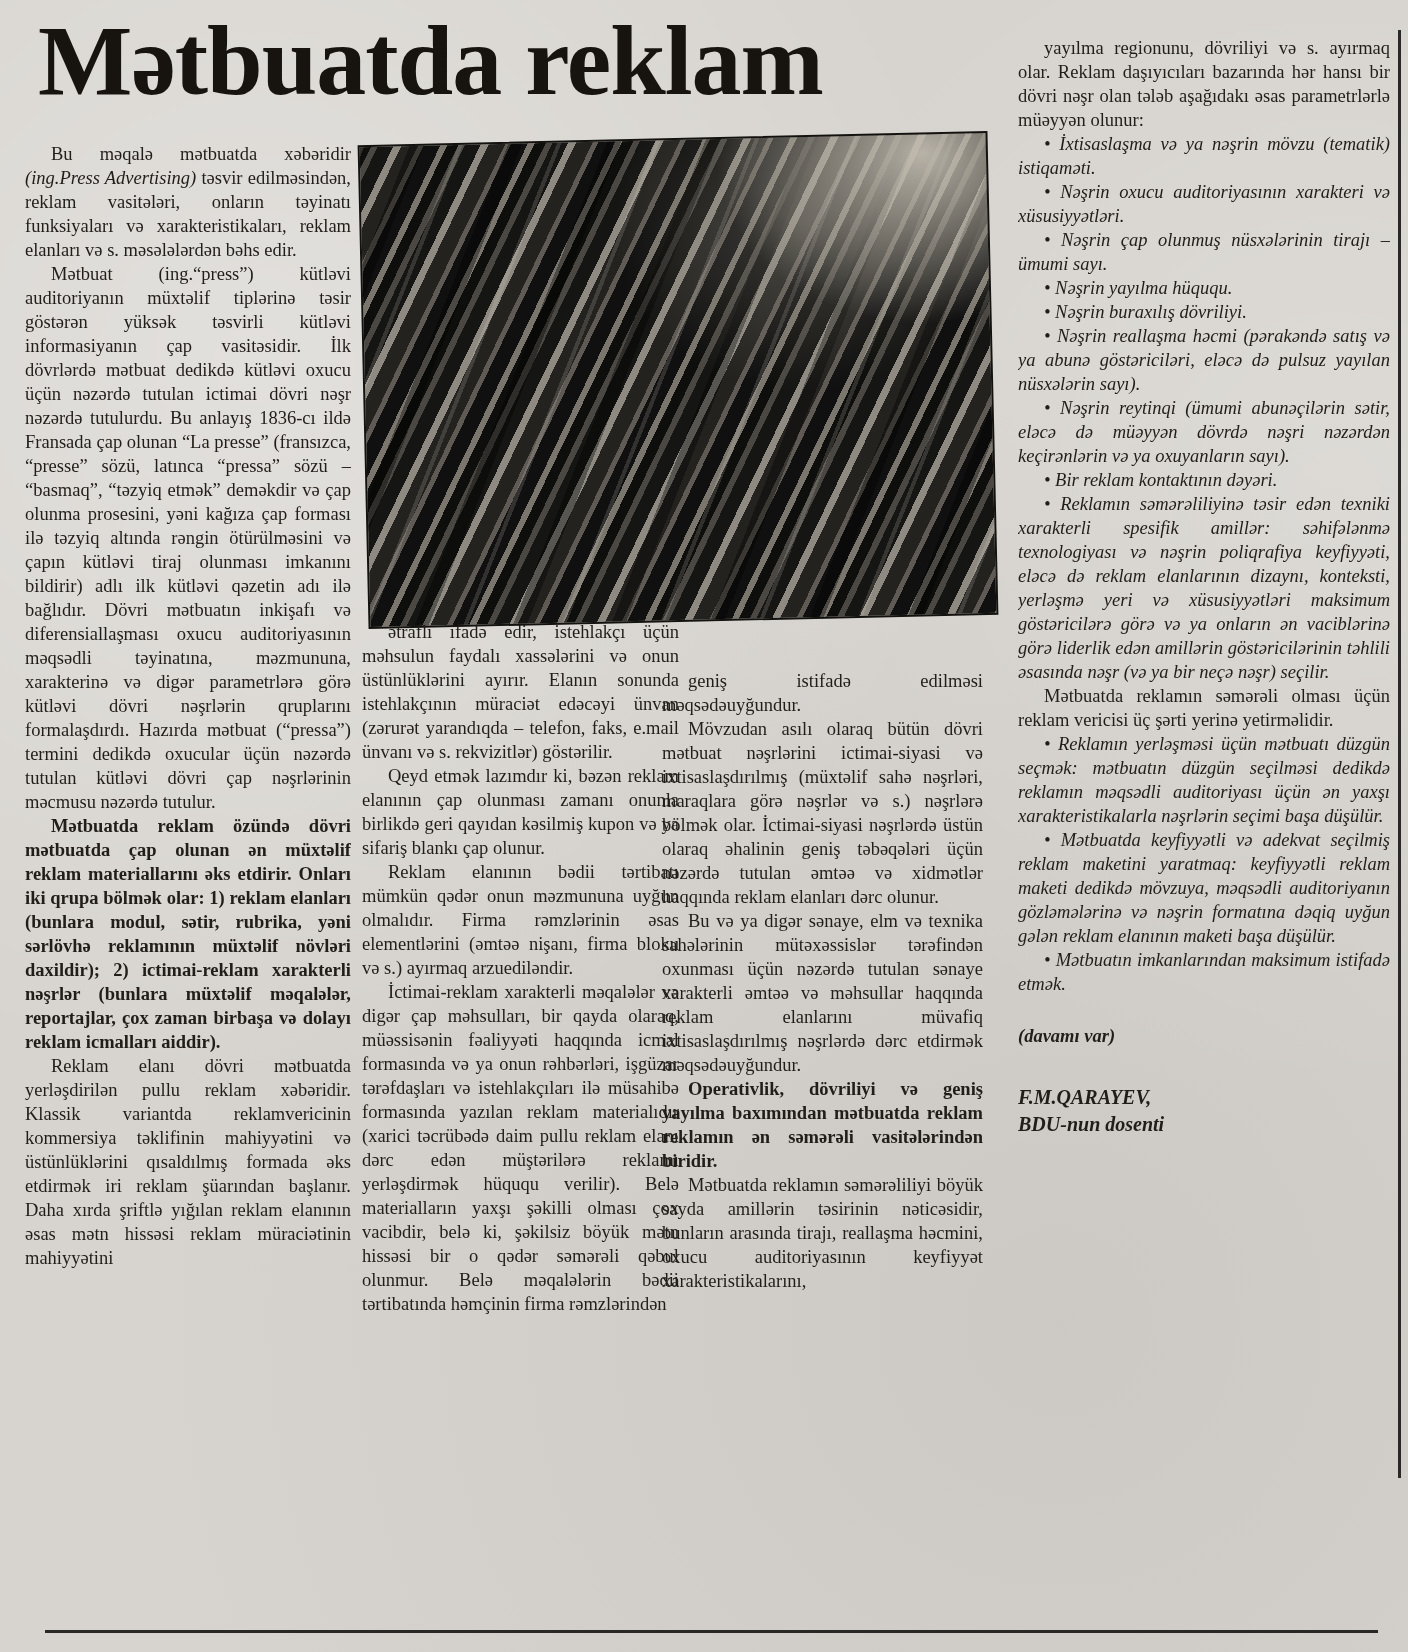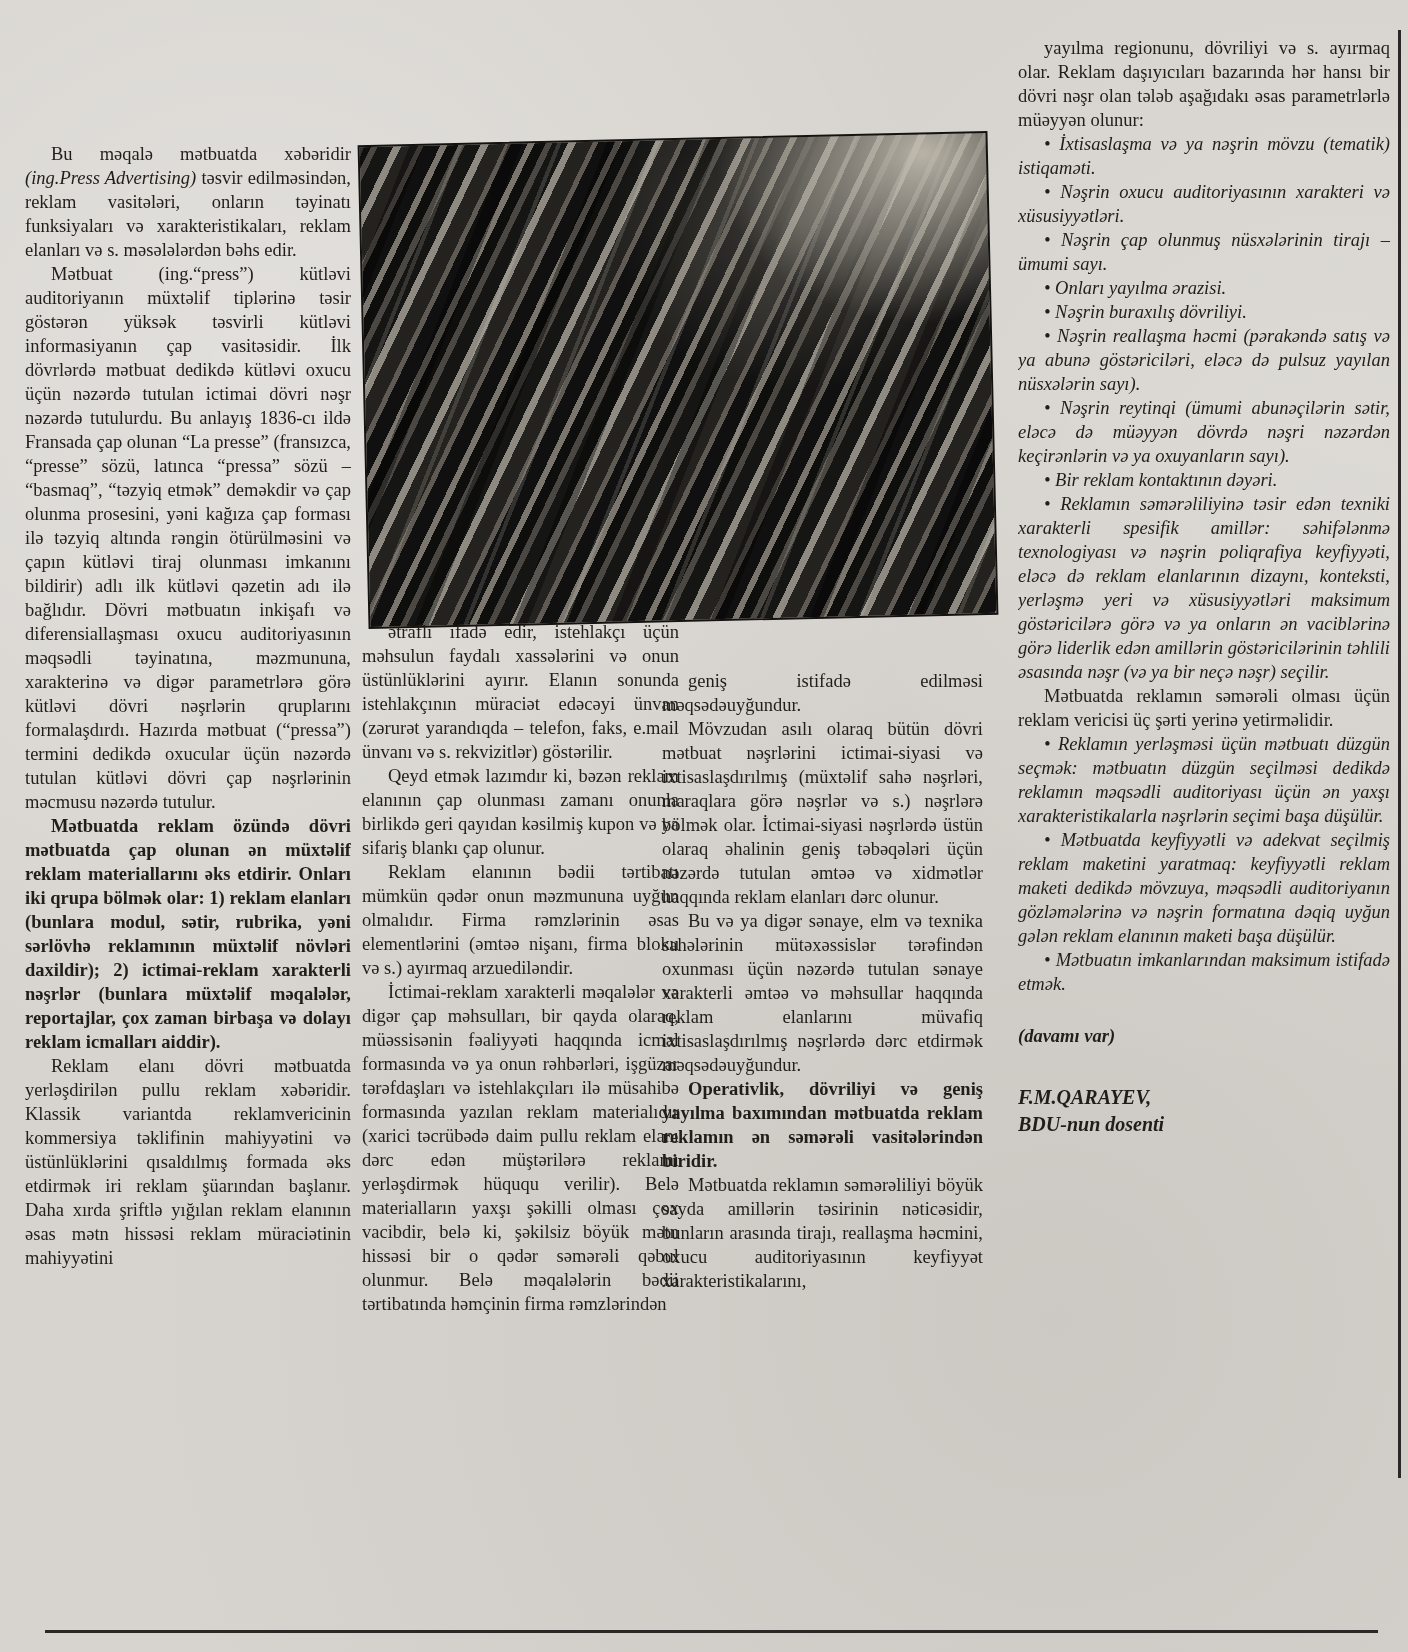--- a/index.html
+++ b/index.html
@@ -49,20 +49,21 @@
         #7a766d 72px, #7a766d 78px);
   }
   .rule-bottom{position:absolute;left:45px;top:1630px;width:1333px;height:3px;background:#2a2826;}
   .rule-right{position:absolute;left:1398px;top:30px;width:3px;height:1448px;background:#2a2826;}
 </style>
 </head>
 <body>
 
 <div class="page">
 
+  <h1 class="headline">Mətbuatda reklam</h1>
 
   <div class="photo"></div>
 
   <div class="col col1">
     <p><span>Bu məqalə mətbuatda xəbəridir </span><span class="it">(ing.Press Advertising)</span><span> təsvir edilməsindən, reklam vasitələri, onların təyinatı funksiyaları və xarakteristikaları, reklam elanları və s. məsələlərdən bəhs edir.</span></p>
     <p>Mətbuat (ing.“press”) kütləvi auditoriyanın müxtəlif tiplərinə təsir göstərən yüksək təsvirli kütləvi informasiyanın çap vasitəsidir. İlk dövrlərdə mətbuat dedikdə kütləvi oxucu üçün nəzərdə tutulan ictimai dövri nəşr nəzərdə tutulurdu. Bu anlayış 1836-cı ildə Fransada çap olunan “La presse” (fransızca, “presse” sözü, latınca “pressa” sözü – “basmaq”, “təzyiq etmək” deməkdir və çap olunma prosesini, yəni kağıza çap forması ilə təzyiq altında rəngin ötürülməsini və çapın kütləvi tiraj olunması imkanını bildirir) adlı ilk kütləvi qəzetin adı ilə bağlıdır. Dövri mətbuatın inkişafı və diferensiallaşması oxucu auditoriyasının məqsədli təyinatına, məzmununa, xarakterinə və digər parametrlərə görə kütləvi dövri nəşrlərin qruplarını formalaşdırdı. Hazırda mətbuat (“pressa”) termini dedikdə oxucular üçün nəzərdə tutulan kütləvi dövri çap nəşrlərinin məcmusu nəzərdə tutulur.</p>
     <p class="bold">Mətbuatda reklam özündə dövri mətbuatda çap olunan ən müxtəlif reklam materiallarını əks etdirir. Onları iki qrupa bölmək olar: 1) reklam elanları (bunlara modul, sətir, rubrika, yəni sərlövhə reklamının müxtəlif növləri daxildir); 2) ictimai-reklam xarakterli nəşrlər (bunlara müxtəlif məqalələr, reportajlar, çox zaman birbaşa və dolayı reklam icmalları aiddir).</p>
     <p>Reklam elanı dövri mətbuatda yerləşdirilən pullu reklam xəbəridir. Klassik variantda reklamvericinin kommersiya təklifinin mahiyyətini və üstünlüklərini qısaldılmış formada əks etdirmək iri reklam şüarından başlanır. Daha xırda şriftlə yığılan reklam elanının əsas mətn hissəsi reklam müraciətinin mahiyyətini</p>
   </div>
 
@@ -79,21 +80,21 @@
     <p>Bu və ya digər sənaye, elm və texnika sahələrinin mütəxəssislər tərəfindən oxunması üçün nəzərdə tutulan sənaye xarakterli əmtəə və məhsullar haqqında reklam elanlarını müvafiq ixtisaslaşdırılmış nəşrlərdə dərc etdirmək məqsədəuyğundur.</p>
     <p class="bold">Operativlik, dövriliyi və geniş yayılma baxımından mətbuatda reklam reklamın ən səmərəli vasitələrindən biridir.</p>
     <p>Mətbuatda reklamın səmərəliliyi böyük sayda amillərin təsirinin nəticəsidir, bunların arasında tirajı, reallaşma həcmini, oxucu auditoriyasının keyfiyyət xarakteristikalarını,</p>
   </div>
 
   <div class="col col4">
     <p>yayılma regionunu, dövriliyi və s. ayırmaq olar. Reklam daşıyıcıları bazarında hər hansı bir dövri nəşr olan tələb aşağıdakı əsas parametrlərlə müəyyən olunur:</p>
     <p class="b">• İxtisaslaşma və ya nəşrin mövzu (tematik) istiqaməti.</p>
     <p class="b">• Nəşrin oxucu auditoriyasının xarakteri və xüsusiyyətləri.</p>
     <p class="b">• Nəşrin çap olunmuş nüsxələrinin tirajı – ümumi sayı.</p>
-    <p class="b">• Onları yayılma ərazisi.</p>
+    <p class="b">• Nəşrin yayılma hüququ.</p>
     <p class="b">• Nəşrin buraxılış dövriliyi.</p>
     <p class="b">• Nəşrin reallaşma həcmi (pərakəndə satış və ya abunə göstəriciləri, eləcə də pulsuz yayılan nüsxələrin sayı).</p>
     <p class="b">• Nəşrin reytinqi (ümumi abunəçilərin sətir, eləcə də müəyyən dövrdə nəşri nəzərdən keçirənlərin və ya oxuyanların sayı).</p>
     <p class="b">• Bir reklam kontaktının dəyəri.</p>
     <p class="b">• Reklamın səmərəliliyinə təsir edən texniki xarakterli spesifik amillər: səhifələnmə texnologiyası və nəşrin poliqrafiya keyfiyyəti, eləcə də reklam elanlarının dizaynı, konteksti, yerləşmə yeri və xüsusiyyətləri maksimum göstəricilərə görə və ya onların ən vaciblərinə görə liderlik edən amillərin göstəricilərinin təhlili əsasında nəşr (və ya bir neçə nəşr) seçilir.</p>
     <p>Mətbuatda reklamın səmərəli olması üçün reklam vericisi üç şərti yerinə yetirməlidir.</p>
     <p class="b">• Reklamın yerləşməsi üçün mətbuatı düzgün seçmək: mətbuatın düzgün seçilməsi dedikdə reklamın məqsədli auditoriyası üçün ən yaxşı xarakteristikalarla nəşrlərin seçimi başa düşülür.</p>
     <p class="b">• Mətbuatda keyfiyyətli və adekvat seçilmiş reklam maketini yaratmaq: keyfiyyətli reklam maketi dedikdə mövzuya, məqsədli auditoriyanın gözləmələrinə və nəşrin formatına dəqiq uyğun gələn reklam elanının maketi başa düşülür.</p>
     <p class="b">• Mətbuatın imkanlarından maksimum istifadə etmək.</p>
     <p class="davami">(davamı var)</p>

